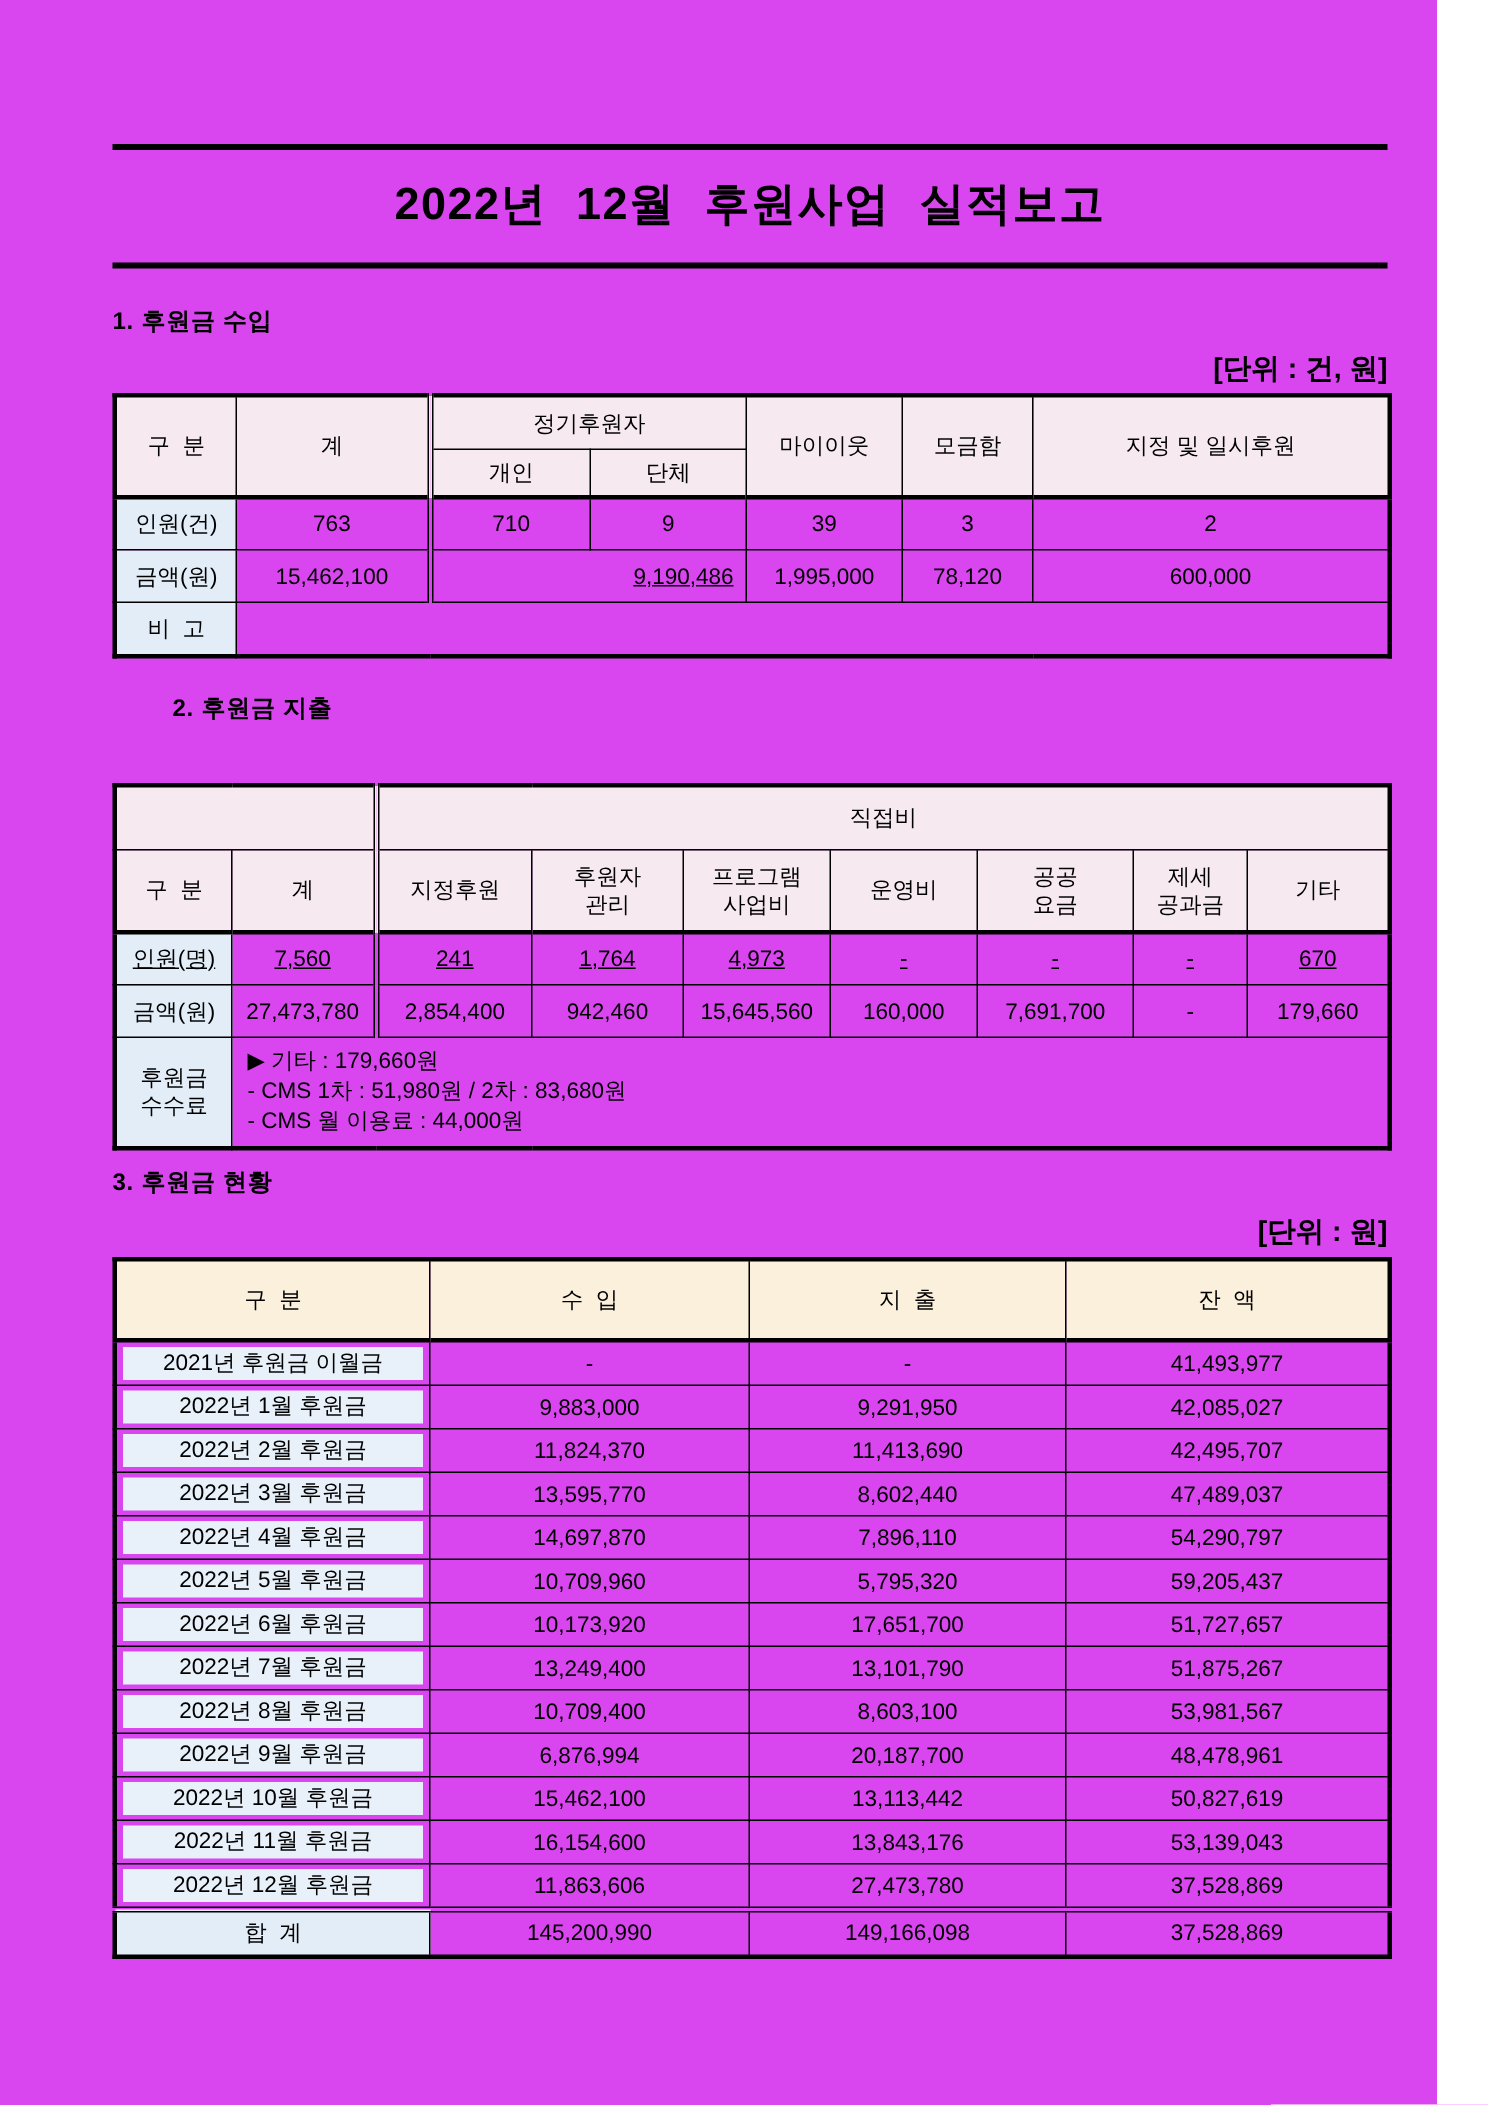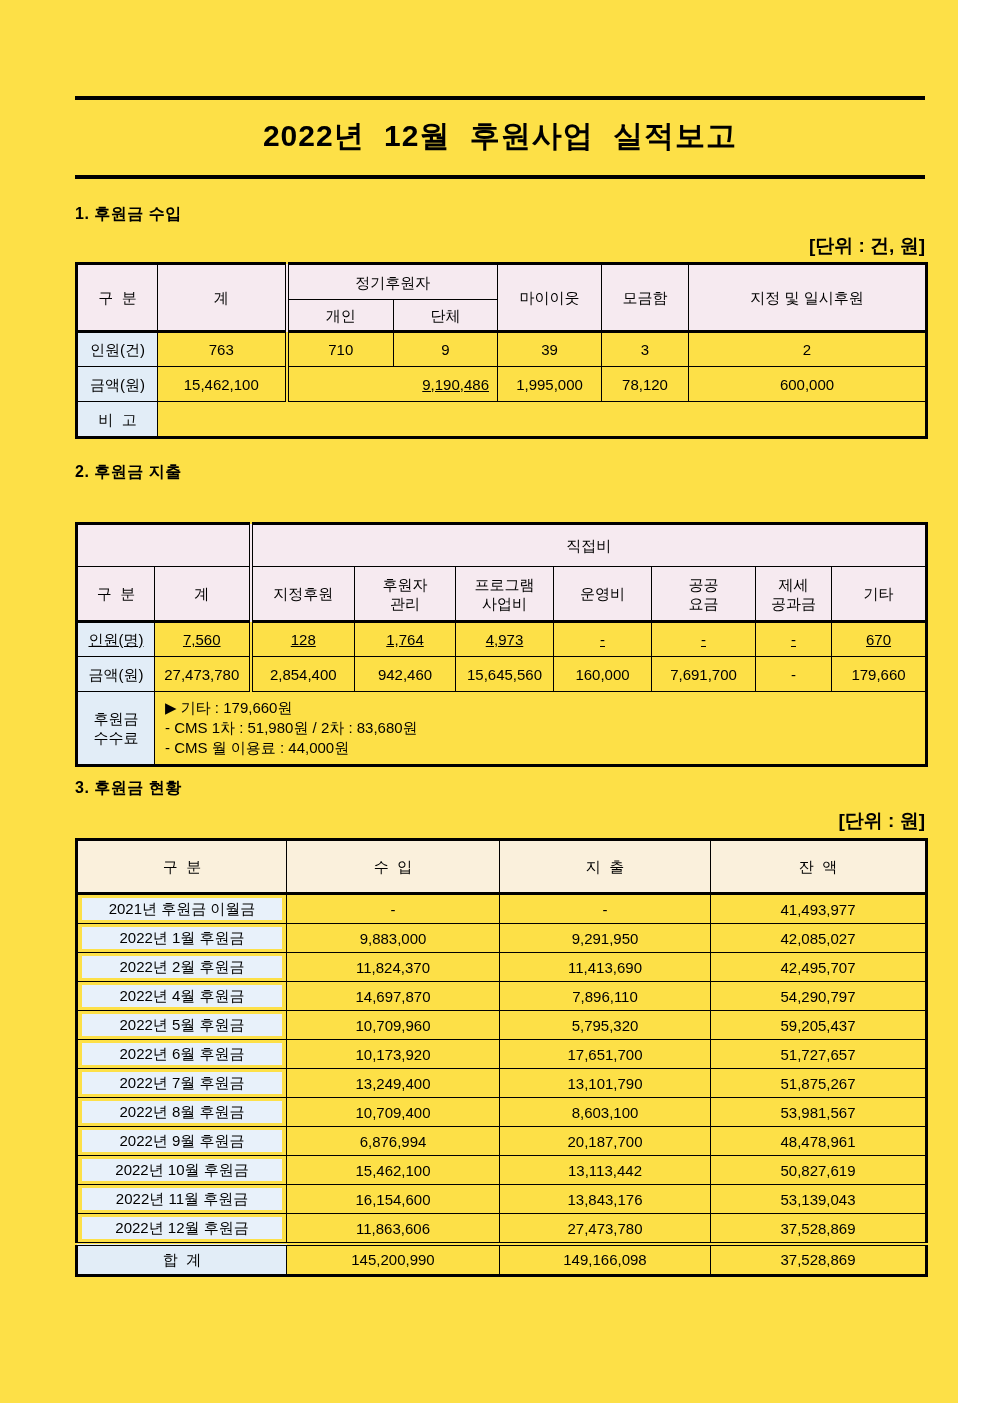--- a/index.html
+++ b/index.html
@@ -1,16 +1,16 @@
 <!DOCTYPE html>
 <html><head>
 <meta charset="utf-8">
 <style>
   html,body{margin:0;padding:0;background:#ffffff;}
-  .page{position:relative;width:958px;height:1403px;background:#fde047;
+  .page{position:relative;width:958px;height:1403px;background:#d946ef;
         font-family:"Liberation Sans","DejaVu Sans",sans-serif;color:#000;}
   .abs{position:absolute;left:75px;width:850px;}
 
   
   .title-block{top:96px;border-top:4px solid #000;border-bottom:4px solid #000;}
   .title-text{text-align:center;font-size:30px;font-weight:bold;
               padding:16px 0 18px 0;word-spacing:10px;letter-spacing:1px;}
 
   .sec-heading{font-size:16px;font-weight:bold;letter-spacing:0.5px;}
   .unit-label{font-size:19px;font-weight:bold;text-align:right;}
@@ -81,21 +81,21 @@
       <td>78,120</td>
       <td>600,000</td>
     </tr>
     <tr style="height:36px;">
       <td class="blue">비  고</td>
       <td colspan="6"></td>
     </tr>
   </tbody>
     </table>
 
-  <div class="abs sec-heading" style="top:462px;">2. 후원금 지출</div>
+  <div class="abs sec-heading" style="top:462px;margin-left:40px;">2. 후원금 지출</div>
   <div class="abs unit-label" style="top:492px;margin-top:29px;">[단위 : 명, 원]</div>
 
   <table class="t abs" style="top:522px;border-radius:32px;">
     <colgroup>
       <col style="width:78px">
         <col style="width:96px">
         <col style="width:104px">
         <col style="width:101px">
       <col style="width:98px">
         <col style="width:98px">
@@ -119,21 +119,21 @@
       <th class="pink hsep">운영비</th>
       <th class="pink hsep">공공
 요금</th>
       <th class="pink hsep">제세
 공과금</th>
       <th class="pink hsep">기타</th>
     </tr>
     <tr style="height:35px;text-decoration:underline;">
       <td class="blue">인원(명)</td>
       <td>7,560</td>
-      <td class="dbl">128</td>
+      <td class="dbl">241</td>
       <td>1,764</td>
       <td>4,973</td>
       <td>-</td>
       <td>-</td>
       <td>-</td>
       <td>670</td>
     </tr>
     <tr style="height:35px;">
       <td class="blue">금액(원)</td>
       <td>27,473,780</td>
@@ -184,20 +184,26 @@
       <td>9,291,950</td>
       <td>42,085,027</td>
     </tr>
     <tr style="height:29px;">
       <td><span class="inset">2022년 2월 후원금</span></td>
       <td>11,824,370</td>
       <td>11,413,690</td>
       <td>42,495,707</td>
     </tr>
     <tr style="height:29px;">
+      <td><span class="inset">2022년 3월 후원금</span></td>
+      <td>13,595,770</td>
+      <td>8,602,440</td>
+      <td>47,489,037</td>
+    </tr>
+    <tr style="height:29px;">
       <td><span class="inset">2022년 4월 후원금</span></td>
       <td>14,697,870</td>
       <td>7,896,110</td>
       <td>54,290,797</td>
     </tr>
     <tr style="height:29px;">
       <td><span class="inset">2022년 5월 후원금</span></td>
       <td>10,709,960</td>
       <td>5,795,320</td>
       <td>59,205,437</td>

